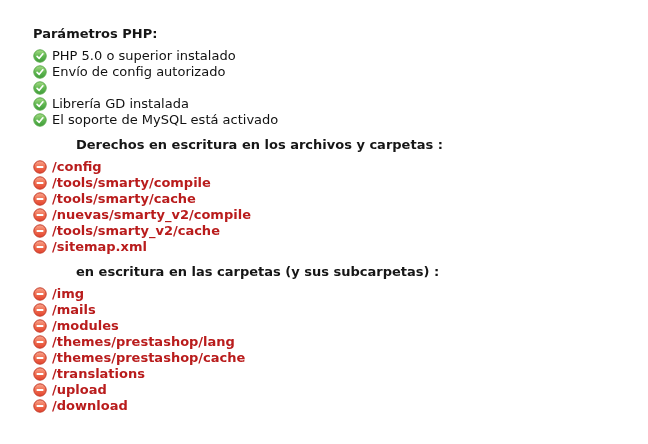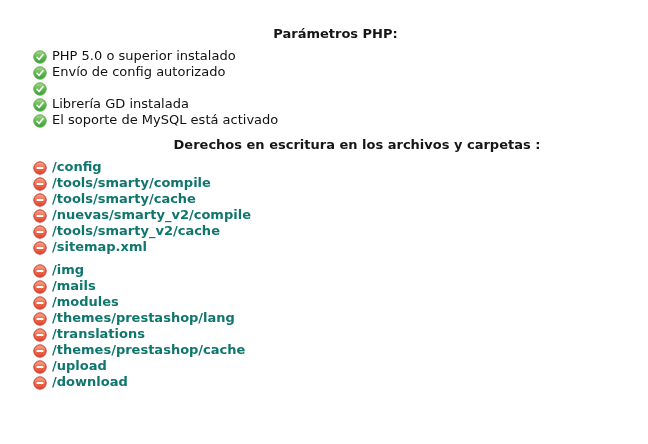--- a/index.html
+++ b/index.html
@@ -16,55 +16,54 @@
   .page {
     padding: 26px 10px 0 33px;
   }
   .section-title {
     margin: 0;
     padding: 0;
     font-size: 13px;
     font-weight: bold;
     line-height: 15px;
     color: #161616;
-    text-align: center;
   }
   .section + .section .section-title {
     margin-top: 9px;
     margin-left: 43px;
   }
   ul.status-list {
     list-style: none;
     margin: 7px 0 0 0;
     padding: 0;
   }
   ul.status-list li {
     display: flex;
-    align-items: flex-end;
+    align-items: center;
     height: 16px;
     font-size: 13px;
     line-height: 16px;
     white-space: nowrap;
   }
   ul.status-list li .icon {
     display: inline-flex;
     width: 14px;
     height: 14px;
     margin-right: 5px;
     flex: 0 0 14px;
   }
   ul.status-list li .icon svg {
     display: block;
   }
   .section.ok li .label {
     color: #111111;
     font-weight: normal;
   }
   .section.error li .label {
-    color: #0f766e;
+    color: #b91c1c;
     font-weight: bold;
   }
   .svg-defs {
     position: absolute;
     width: 0;
     height: 0;
     overflow: hidden;
   }
 </style>
 </head>
@@ -191,20 +190,21 @@
               <circle cx="7" cy="7" r="6.2" fill="url(#gradErr)" stroke="#c43d2b" stroke-width="1"></circle>
               <rect x="3.6" y="6.1" width="6.8" height="1.9" rx="0.5" fill="#ffffff"></rect>
             </svg>
           </span>
           <span class="label">/sitemap.xml</span>
         </li>
       </ul>
   </div>
 
   <div class="section error">
+    <h3 class="section-title">en escritura en las carpetas (y sus subcarpetas) :</h3>
     <ul class="status-list">
         <li>
           <span class="icon">
             <svg width="14" height="14" viewBox="0 0 14 14">
               <circle cx="7" cy="7" r="6.2" fill="url(#gradErr)" stroke="#c43d2b" stroke-width="1"></circle>
               <rect x="3.6" y="6.1" width="6.8" height="1.9" rx="0.5" fill="#ffffff"></rect>
             </svg>
           </span>
           <span class="label">/img</span>
         </li>
@@ -235,30 +235,30 @@
           </span>
           <span class="label">/themes/prestashop/lang</span>
         </li>
         <li>
           <span class="icon">
             <svg width="14" height="14" viewBox="0 0 14 14">
               <circle cx="7" cy="7" r="6.2" fill="url(#gradErr)" stroke="#c43d2b" stroke-width="1"></circle>
               <rect x="3.6" y="6.1" width="6.8" height="1.9" rx="0.5" fill="#ffffff"></rect>
             </svg>
           </span>
+          <span class="label">/themes/prestashop/cache</span>
+        </li>
+        <li>
+          <span class="icon">
+            <svg width="14" height="14" viewBox="0 0 14 14">
+              <circle cx="7" cy="7" r="6.2" fill="url(#gradErr)" stroke="#c43d2b" stroke-width="1"></circle>
+              <rect x="3.6" y="6.1" width="6.8" height="1.9" rx="0.5" fill="#ffffff"></rect>
+            </svg>
+          </span>
           <span class="label">/translations</span>
-        </li>
-        <li>
-          <span class="icon">
-            <svg width="14" height="14" viewBox="0 0 14 14">
-              <circle cx="7" cy="7" r="6.2" fill="url(#gradErr)" stroke="#c43d2b" stroke-width="1"></circle>
-              <rect x="3.6" y="6.1" width="6.8" height="1.9" rx="0.5" fill="#ffffff"></rect>
-            </svg>
-          </span>
-          <span class="label">/themes/prestashop/cache</span>
         </li>
         <li>
           <span class="icon">
             <svg width="14" height="14" viewBox="0 0 14 14">
               <circle cx="7" cy="7" r="6.2" fill="url(#gradErr)" stroke="#c43d2b" stroke-width="1"></circle>
               <rect x="3.6" y="6.1" width="6.8" height="1.9" rx="0.5" fill="#ffffff"></rect>
             </svg>
           </span>
           <span class="label">/upload</span>
         </li>

